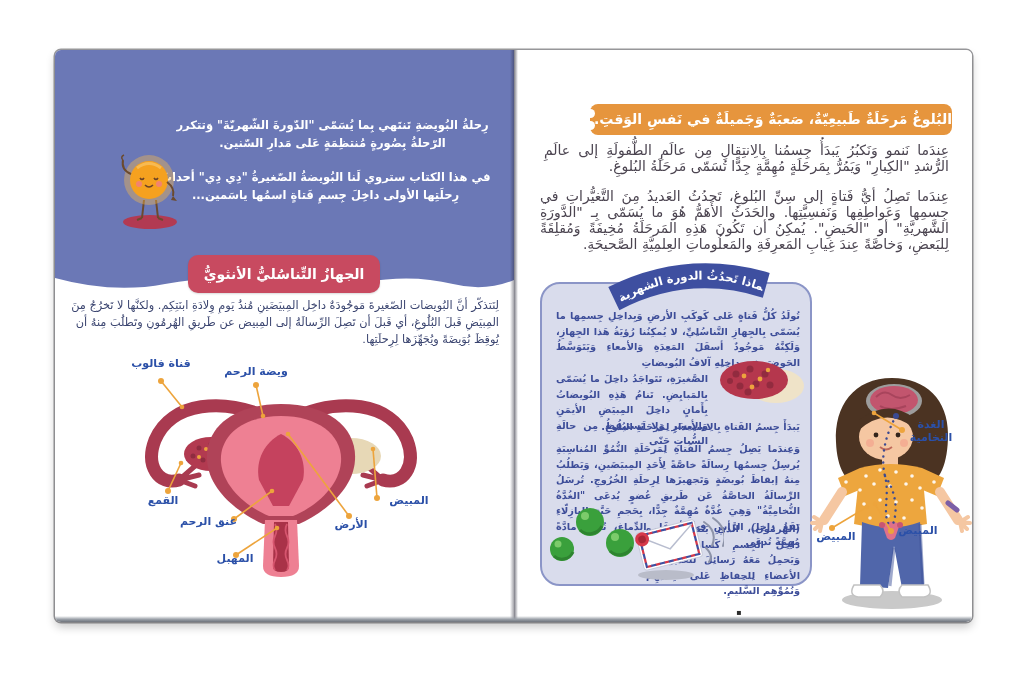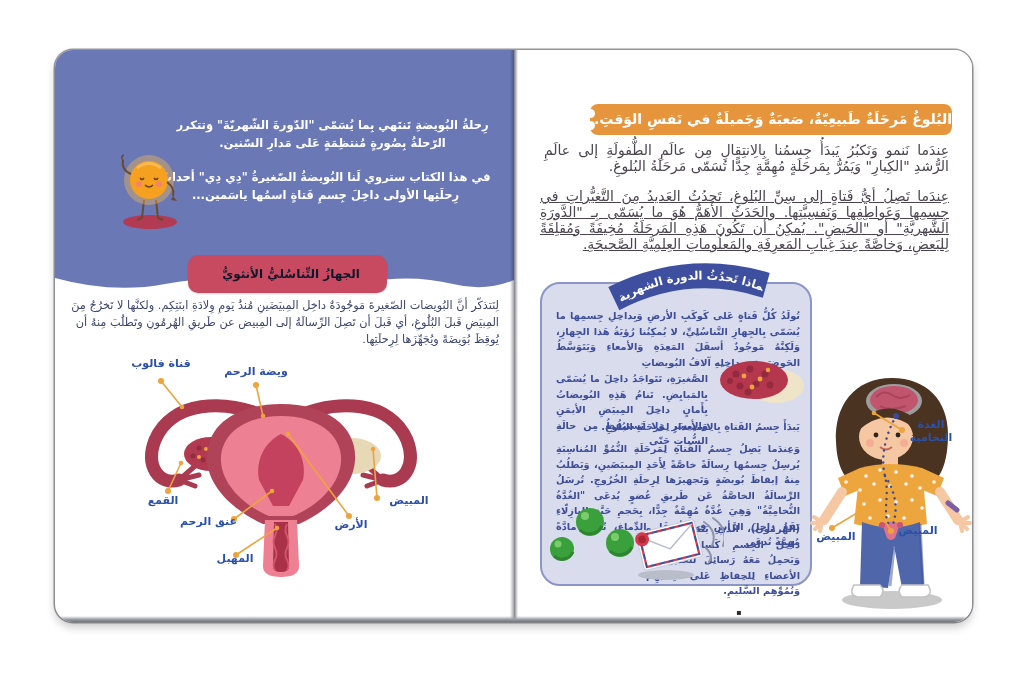--- a/index.html
+++ b/index.html
@@ -1,53 +1,53 @@
 <!DOCTYPE html>
 <html lang="ar"><head>
 <meta charset="utf-8">
 <style>
   html,body{margin:0;padding:0;background:#fff;}
   .stage{position:relative;width:1024px;height:673px;background:#ffffff;overflow:hidden;
          font-family:"DejaVu Sans","Liberation Sans",sans-serif;}
-  .book{position:absolute;left:55px;top:50px;width:917px;height:572px;border-radius:18px;
+  .book{position:absolute;left:55px;top:50px;width:917px;height:572px;border-radius:6px;
         background:#fff;overflow:hidden;
         box-shadow:0 0 0 1.5px rgba(70,70,75,.55), 0 5px 10px rgba(0,0,0,.22);}
   .page-left{position:absolute;left:0;top:0;width:459px;height:572px;}
   .page-right{position:absolute;left:459px;top:0;width:458px;height:572px;background:#fff;}
   .spine{position:absolute;left:455px;top:0;width:8px;height:572px;
          background:linear-gradient(90deg,rgba(0,0,0,0) 0%,rgba(40,40,55,.38) 45%,rgba(40,40,55,.55) 55%,rgba(0,0,0,0) 100%);}
   .bottom-edge{position:absolute;left:0;bottom:0;width:100%;height:6px;
          background:linear-gradient(180deg,rgba(255,255,255,0),#9aa0a8 55%,#6f747c);}
   
   .purple-bg{position:absolute;left:0;top:0;width:459px;height:213px;background:#6b78b6;}
   .wave{position:absolute;left:0;top:212px;width:459px;height:42px;}
   .intro{position:absolute;direction:rtl;text-align:center;color:#ffffff;
          font-size:11.5px;line-height:18px;font-weight:600;}
   .intro1{left:120px;top:66px;width:315px;}
   .intro2{left:103px;top:118px;width:335px;}
   .left-banner{position:absolute;left:133px;top:205px;width:192px;height:38px;border-radius:10px;
-         background:#c84a60;color:#0f172a;direction:rtl;text-align:center;
-         font-size:12px;font-weight:bold;line-height:38px;box-shadow:0 1px 2px rgba(0,0,0,.15);padding-left:7px;}
+         background:#c84a60;color:#ffffff;direction:rtl;text-align:center;
+         font-size:14px;font-weight:bold;line-height:38px;box-shadow:0 1px 2px rgba(0,0,0,.15);}
   .left-body{position:absolute;left:16px;top:247px;width:428px;direction:rtl;text-align:right;
          color:#3b4570;font-size:11.3px;line-height:17px;font-weight:500;}
   .char-svg{position:absolute;left:58px;top:100px;width:72px;height:82px;}
   .diagram-svg{position:absolute;left:68px;top:330px;width:316px;height:205px;}
   .overlay-svg{position:absolute;left:0;top:0;width:100%;height:100%;pointer-events:none;}
   .dlabel{position:absolute;direction:rtl;text-align:center;color:#2b50a8;
           font-size:11px;font-weight:bold;white-space:nowrap;}
   
   .right-banner{position:absolute;left:76px;top:54px;width:362px;height:31px;border-radius:8px;
           background:#e6953d;color:#fff;direction:rtl;text-align:right;
           box-sizing:border-box;font-size:14px;font-weight:bold;line-height:31px;}
   .right-banner::before{content:"";position:absolute;left:-4px;top:5px;width:9px;height:9px;border-radius:50%;background:#fff;}
   .right-banner::after{content:"";position:absolute;left:-4px;bottom:5px;width:9px;height:9px;border-radius:50%;background:#fff;}
   .rpara{position:absolute;direction:rtl;text-align:justify;color:#4b4450;
          font-size:14px;line-height:16px;font-weight:500;}
   .rpara1{left:30px;top:92px;width:405px;}
-  .rpara2{left:26px;top:138px;width:409px;text-decoration:underline;}
+  .rpara2{left:26px;top:138px;width:409px;}
   .infobox{position:absolute;left:26px;top:232px;width:272px;height:304px;border-radius:20px;
          background:#d9dcec;border:2.5px solid #8b95c7;box-sizing:border-box;}
   .ribbon-svg{position:absolute;left:80px;top:198px;width:190px;height:64px;}
   .bpara{position:absolute;direction:rtl;color:#3d4d99;font-size:9.8px;line-height:15.5px;
          font-weight:600;text-align:justify;}
   .girl-svg{position:absolute;left:296px;top:322px;width:162px;height:242px;}
   .ovary-float-svg{position:absolute;left:168px;top:70px;width:96px;height:56px;}
   .peas-env-svg{position:absolute;left:2px;top:212px;width:180px;height:88px;}
   .page-marker{position:absolute;left:222px;top:558px;font-size:8px;color:#2b2b2b;}
 </style>

